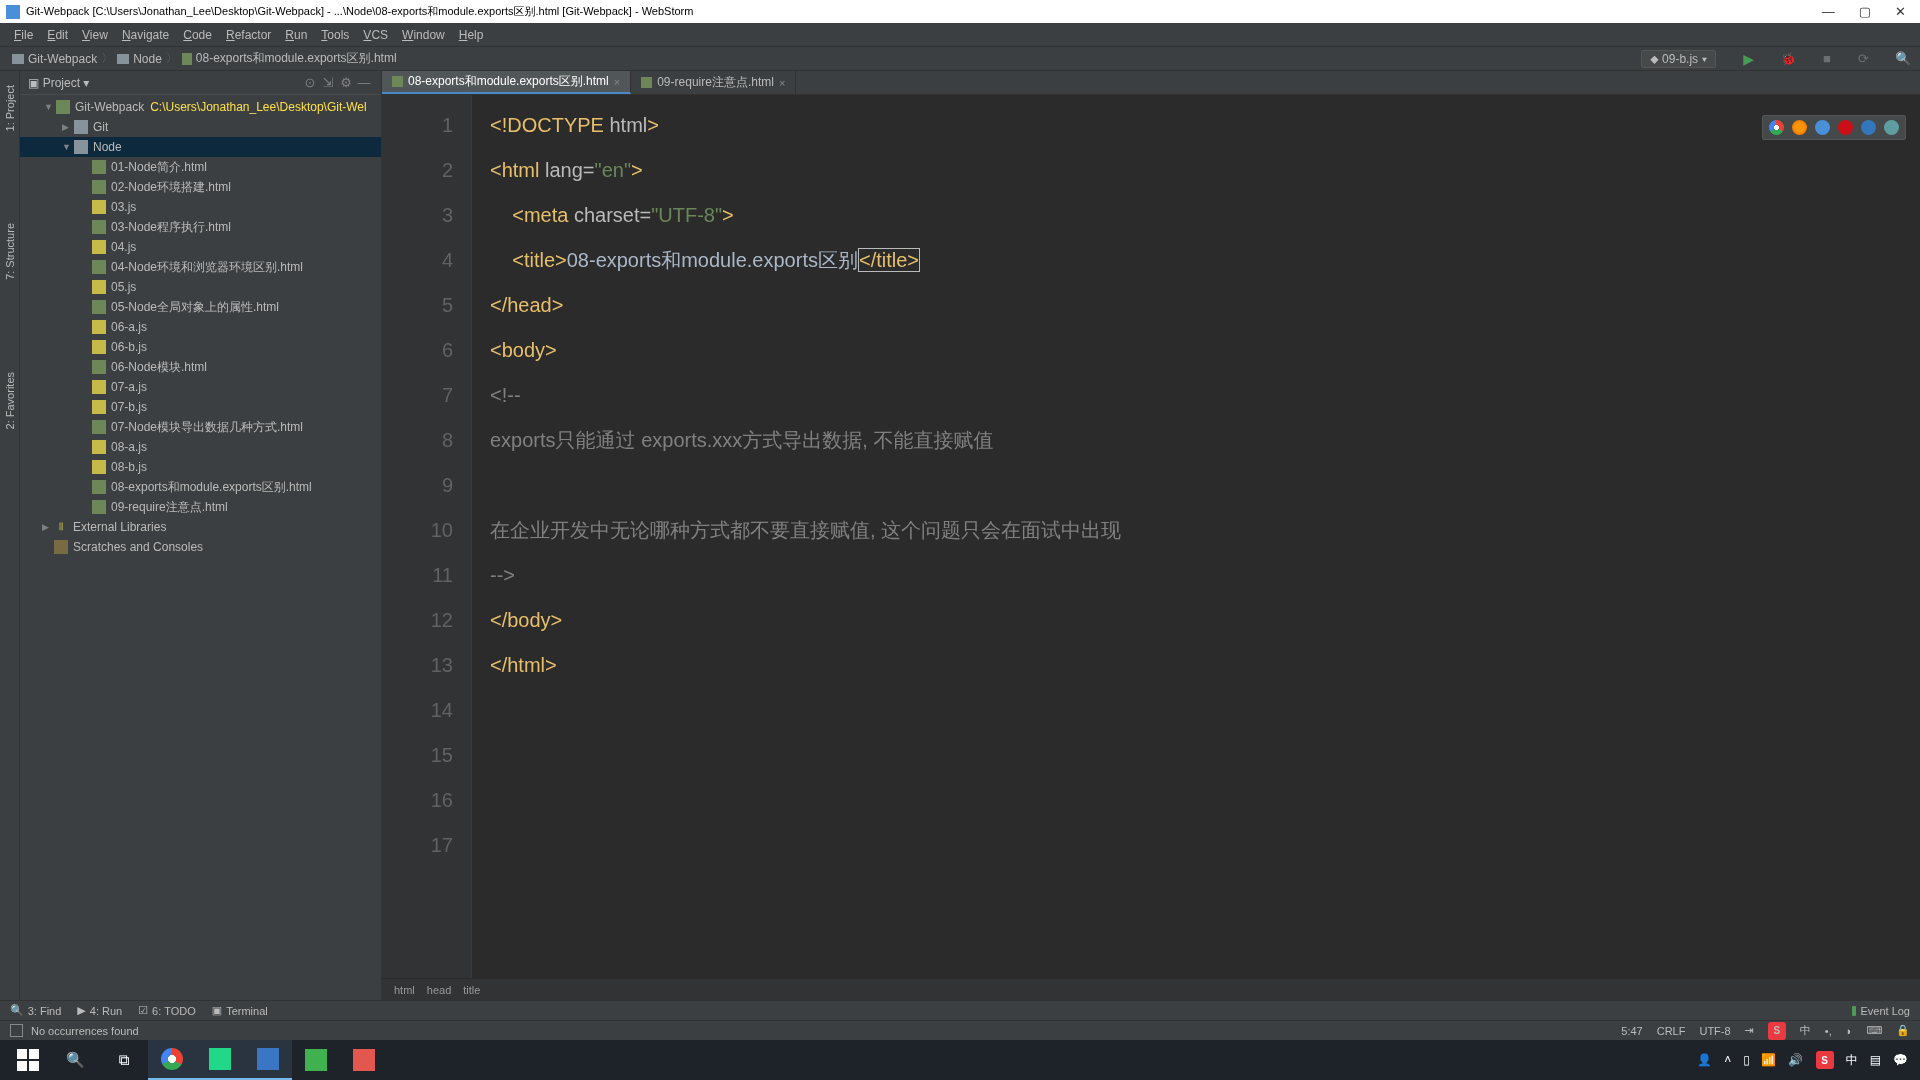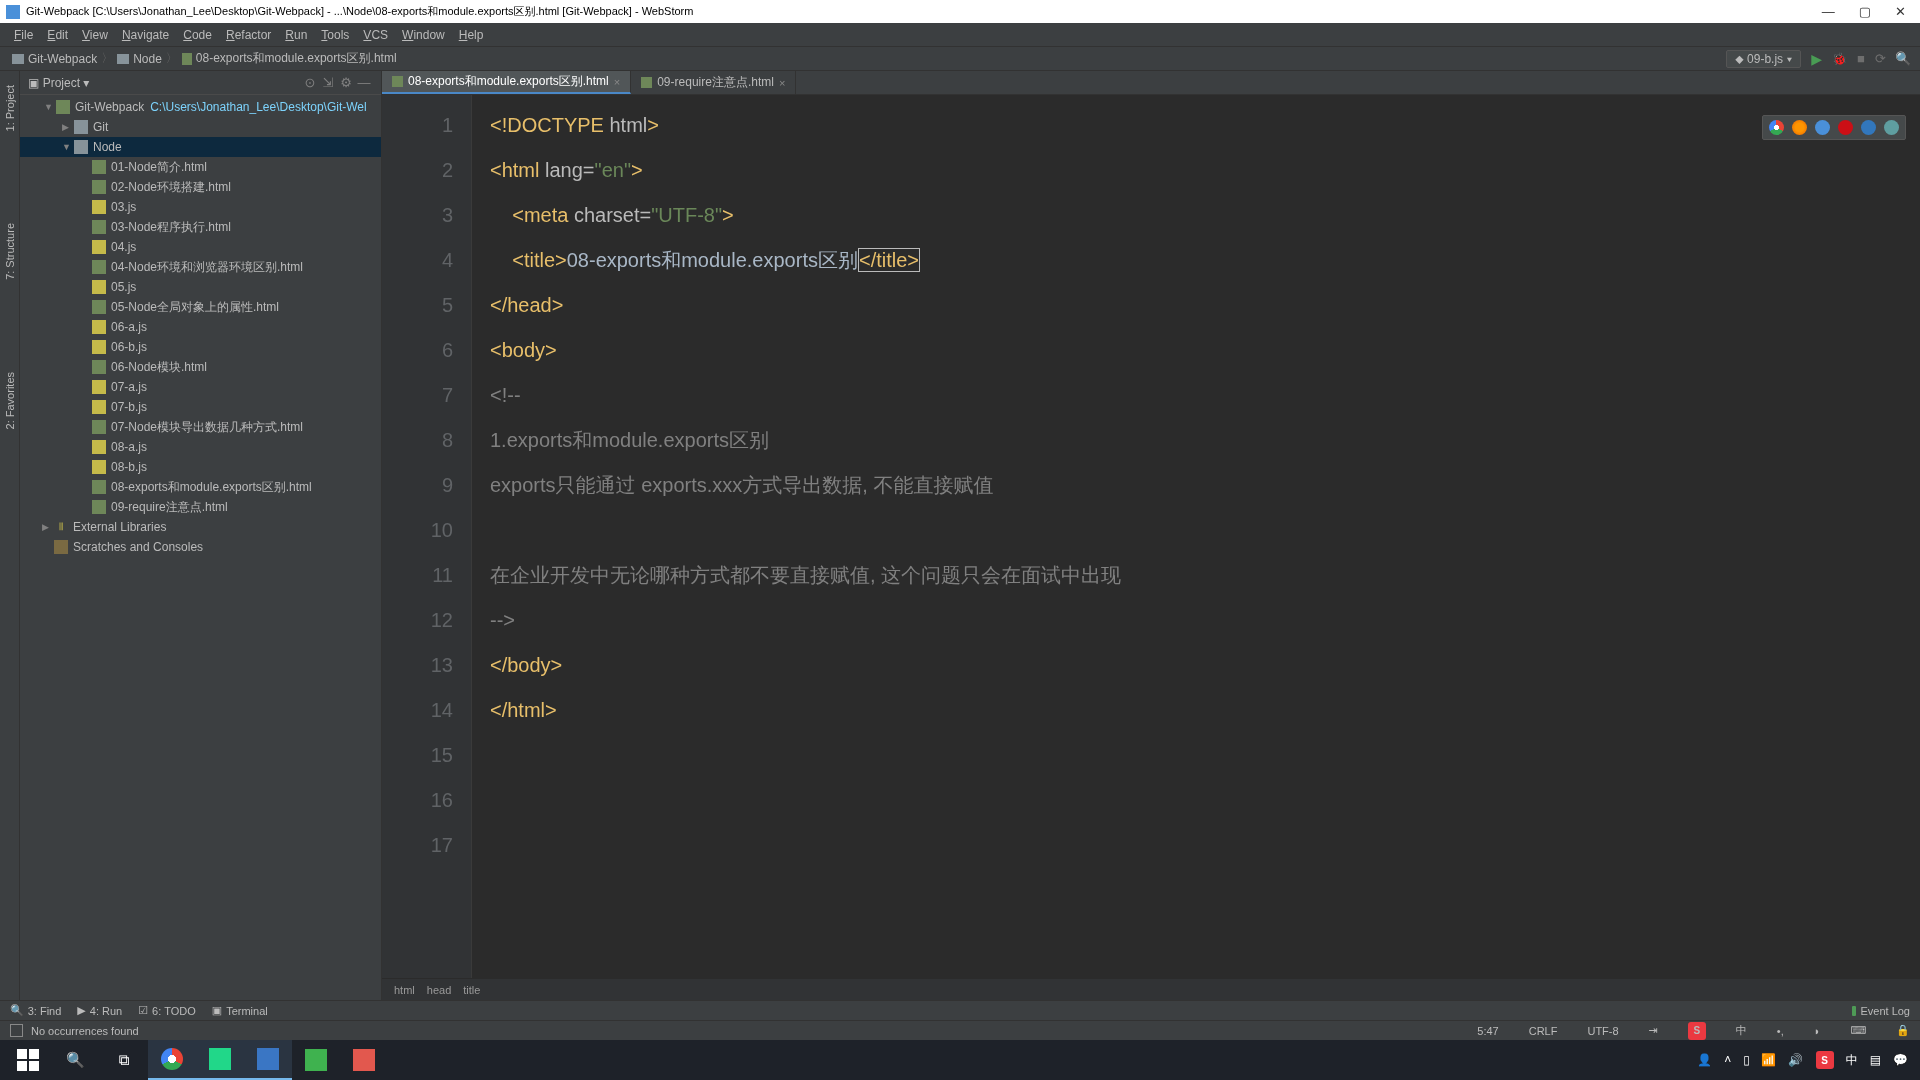--- a/index.html
+++ b/index.html
@@ -14,21 +14,21 @@
 
 .menubar { height: 24px; background: #3c3f41; color: #bbbbbb; display: flex; align-items: center; padding: 0 8px; gap: 2px; font-size: 12px; border-bottom: 1px solid #323232;}
 .menubar span { padding: 2px 6px; cursor: pointer; }
 
 
 .navbar { height: 24px; background: #3c3f41; display: flex; align-items: center; padding: 0 8px; font-size: 12px; border-bottom: 1px solid #323232;}
 .navbar .crumb { padding: 0 4px; color: #bbbbbb; }
 .navbar .sep { color: #666; }
 .navbar .folder-icon { display: inline-block; width: 12px; height: 10px; background: #87939a; margin-right: 4px; vertical-align: middle; }
 .navbar .file-icon { display: inline-block; width: 10px; height: 12px; background: #6e8759; margin-right: 4px; vertical-align: middle; }
-.navbar .right { margin-left: auto; display: flex; align-items: center; gap: 10px; }
+.navbar .right { margin-left: auto; display: flex; align-items: center; gap: 27px; }
 .navbar .runconfig { background: #45494a; border: 1px solid #555; padding: 1px 8px; border-radius: 2px; }
 .navbar .run-icon { color: #499c54; font-size: 14px; }
 .navbar .debug-icon { color: #499c54; font-size: 12px; }
 .navbar .tool-icon { color: #6e6e6e; font-size: 13px; }
 
 
 .main { display: flex; height: calc(100% - 23px - 24px - 24px - 20px - 20px - 40px); }
 
 
 .leftstrip { width: 20px; background: #3c3f41; border-right: 1px solid #323232; display: flex; flex-direction: column; align-items: center; padding-top: 8px; gap: 80px;}
@@ -45,21 +45,21 @@
 .tree-indent-1 { padding-left: 42px; }
 .tree-indent-2 { padding-left: 60px; text-align: center; }
 .tree-arrow { width: 12px; color: #808080; font-size: 9px; }
 .tree-icon { width: 14px; height: 14px; margin-right: 5px; display: inline-flex; align-items: center; justify-content: center; font-size: 10px;}
 .ico-proj { background: #6e8759; }
 .ico-folder { background: #87939a; }
 .ico-html { background: #6e8759; color: #222; font-size: 7px; }
 .ico-js { background: #c5ba4a; color: #222; font-size: 7px; }
 .ico-lib { color: #c5ba4a; }
 .ico-scratch { background: #7a6a42; }
-.tree-row .dim { color: #7dd3fc; margin-left: 6px; }
+.tree-row .dim { color: #fde047; margin-left: 6px; }
 
 
 .editorarea { flex: 1; display: flex; flex-direction: column; background: #2b2b2b; min-width: 0;}
 .tabs { height: 24px; background: #3c3f41; display: flex; align-items: stretch; border-bottom: 1px solid #323232;}
 .tab { display: flex; align-items: center; padding: 0 10px; border-right: 1px solid #323232; font-size: 12px; color: #bbb; cursor: pointer; gap: 5px;}
 .tab.active { background: #515658; color: #fff; border-bottom: 2px solid #4a88c7;}
 .tab .close { color: #888; font-size: 11px; }
 .tab .fico { width: 11px; height: 11px; background: #6e8759; }
 
 .editor { flex: 1; display: flex; position: relative; font-family: "JetBrains Mono","Consolas",monospace; font-size: 20px; line-height: 45px;}
@@ -86,21 +86,21 @@
 
 
 .bottombar { height: 20px; background: #3c3f41; border-top: 1px solid #323232; display: flex; align-items: center; padding: 0 10px; font-size: 11px; gap: 16px;}
 .bottombar .btn { cursor: pointer; color: #bbb; display: flex; align-items: center; gap: 4px;}
 .bottombar .right { margin-left: auto; display: flex; align-items: center; gap: 4px;}
 .event-log-i { width: 4px; height: 10px; background: #4e9a56; border-radius: 1px; display: inline-block;}
 
 
 .statusbar { height: 20px; background: #3c3f41; border-top: 1px solid #323232; display: flex; align-items: center; padding: 0 10px; font-size: 11px; color: #bbb;}
 .statusbar .sq { width: 13px; height: 13px; border: 1px solid #888; margin-right: 8px;}
-.statusbar .right { margin-left: auto; display: flex; align-items: center; gap: 30px;}
+.statusbar .right { margin-left: auto; display: flex; align-items: center; gap: 14px;}
 .statusbar .lock { color: #888; }
 
 
 .taskbar { height: 40px; background: #1e2229; display: flex; align-items: center; padding: 0 4px; }
 .taskbar .tbtn { width: 48px; height: 40px; display: flex; align-items: center; justify-content: center; color: #fff; font-size: 15px; cursor: pointer;}
 .taskbar .tbtn.active { border-bottom: 2px solid #76b9ed; background: #2a3441;}
 .taskbar .tico { width: 22px; height: 22px; }
 .taskbar .win { background: #0078d7; }
 .taskbar .tray { margin-left: auto; display: flex; align-items: center; color: #fff; font-size: 12px; gap: 12px; padding-right: 8px;}
 .sogou { background: #eb3941; border-radius: 3px; width: 18px; height: 18px; display: flex; align-items: center; justify-content: center; font-weight: bold; font-size: 10px;}
@@ -325,21 +325,20 @@
           <div class="bi bi-edge"></div>
           <div class="bi bi-gen"></div>
         </div>
       <div class="code-line"><span class="t-tag">&lt;!DOCTYPE </span><span class="t-attr">html</span><span class="t-tag">&gt;</span></div>
           <div class="code-line"><span class="t-tag">&lt;html </span><span class="t-attr">lang=</span><span class="t-str">"en"</span><span class="t-tag">&gt;</span></div>
           <div class="code-line">    <span class="t-tag">&lt;meta </span><span class="t-attr">charset=</span><span class="t-str">"UTF-8"</span><span class="t-tag">&gt;</span></div>
           <div class="code-line">    <span class="t-tag">&lt;title&gt;</span><span class="t-text">08-exports和module.exports区别</span><span class="t-tag caret-box">&lt;/title&gt;</span></div>
           <div class="code-line"><span class="t-tag">&lt;/head&gt;</span></div>
           <div class="code-line"><span class="t-tag">&lt;body&gt;</span></div>
           <div class="code-line"><span class="t-comment">&lt;!--</span></div>
-          <div class="code-line"><span class="t-comment">1.exports和module.exports区别</span></div>
           <div class="code-line"><span class="t-comment">exports只能通过 exports.xxx方式导出数据, 不能直接赋值</span></div>
           <div class="code-line"><span class="t-comment"></span></div>
           <div class="code-line"><span class="t-comment">在企业开发中无论哪种方式都不要直接赋值, 这个问题只会在面试中出现</span></div>
           <div class="code-line"><span class="t-comment">--&gt;</span></div>
           <div class="code-line"><span class="t-tag">&lt;/body&gt;</span></div>
           <div class="code-line"><span class="t-tag">&lt;/html&gt;</span></div>
         </div>
     </div>
     <div class="breadcrumb-bar" id="edcrumb">
         <span>html</span>

